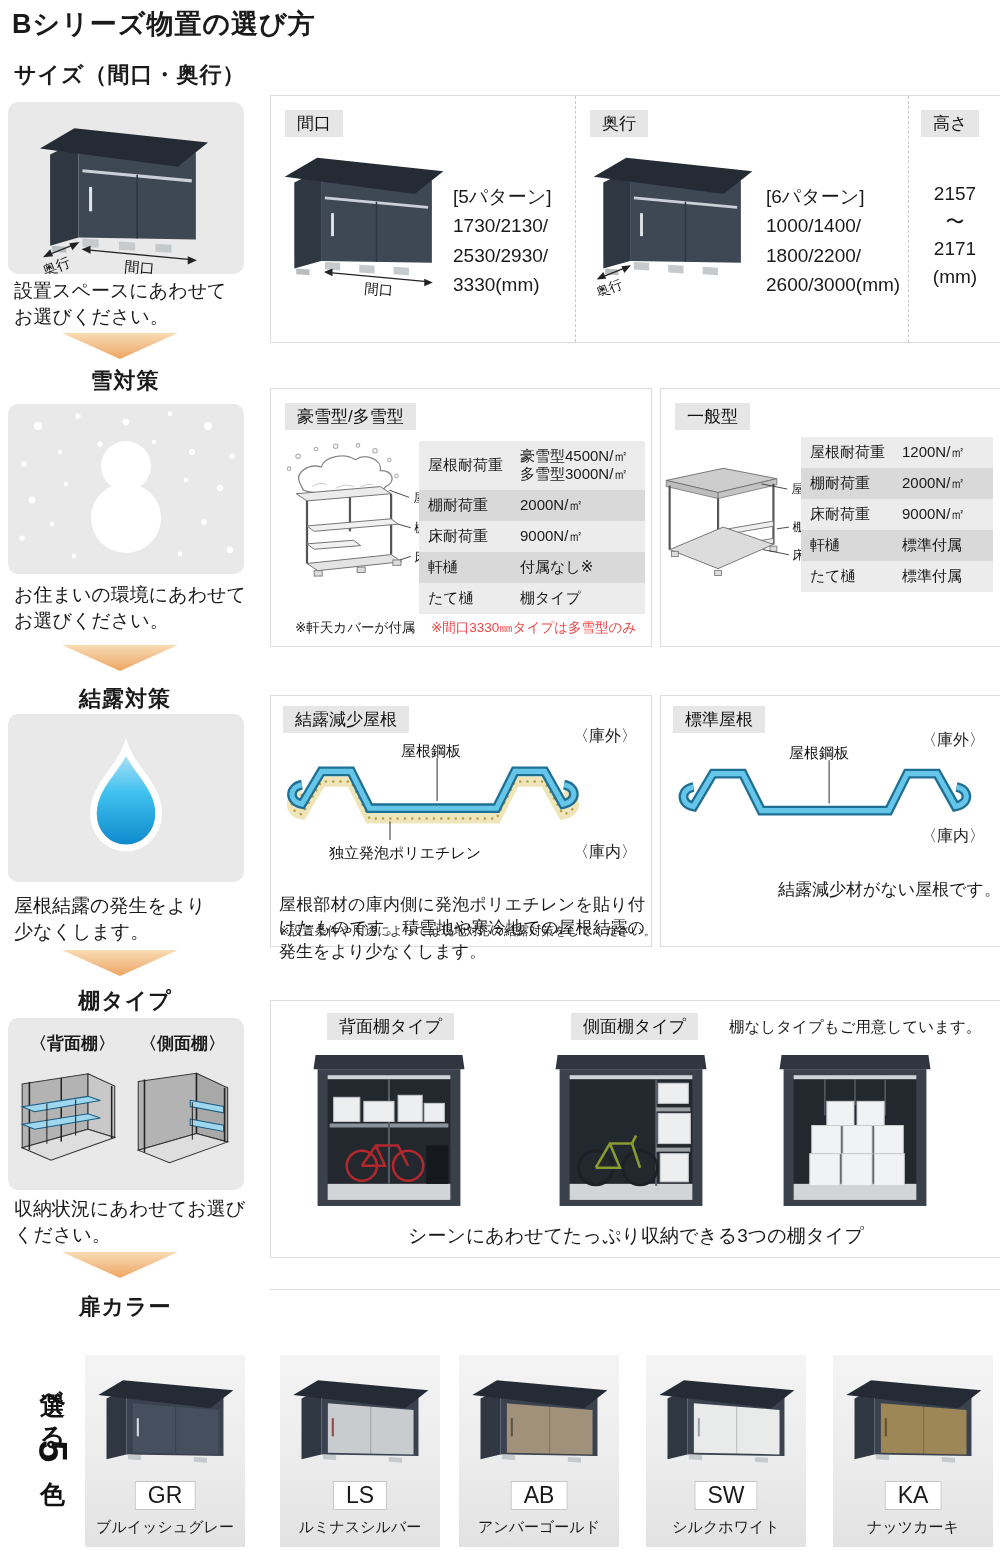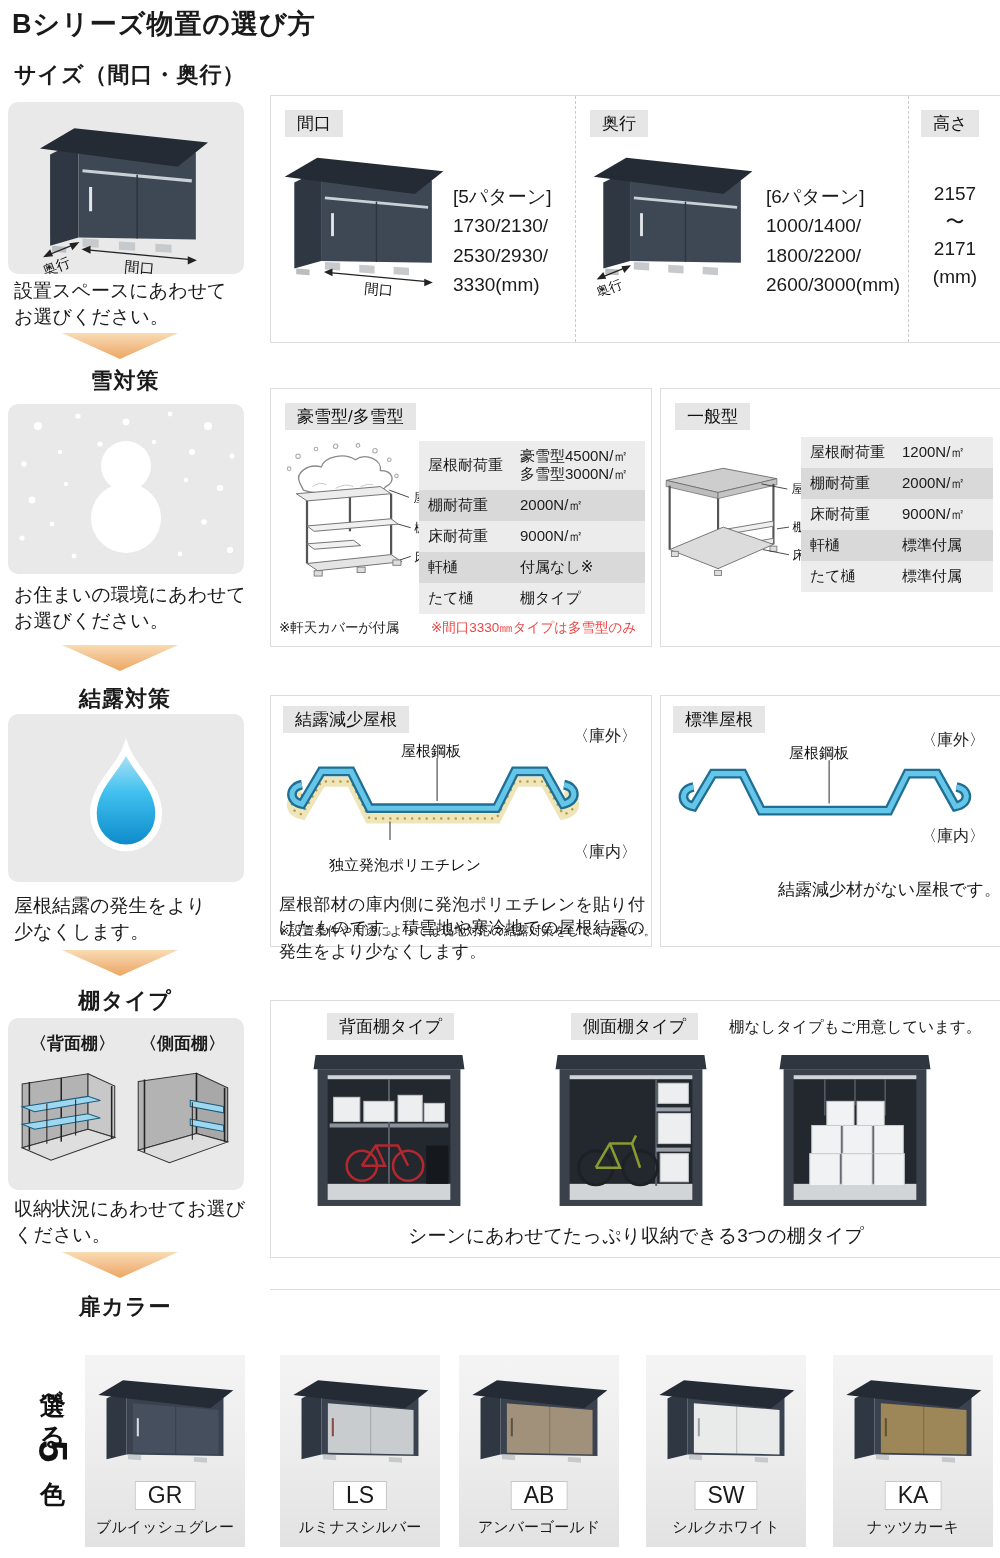--- a/index.html
+++ b/index.html
@@ -258,21 +258,21 @@
     </div>
     <div class="srow">
       <div class="slabel">軒樋</div>
       <div class="sval">付属なし※</div>
     </div>
     <div class="srow">
       <div class="slabel">たて樋</div>
       <div class="sval">棚タイプ</div>
     </div>
   </div>
-  <div class="abs note-sm" style="left:8px;top:230px;">※軒天カバーが付属</div>
+  <div class="abs note-sm" style="left:24px;top:230px;">※軒天カバーが付属</div>
   <div class="abs note-red" style="left:160px;top:230px;">※間口3330㎜タイプは多雪型のみ</div>
 </div>
 
 <div class="abs rblock" style="left:660px;top:388px;width:340px;height:257px;">
   <div class="abs tag" style="left:14px;top:14px;">一般型</div>
   <svg class="abs" style="left:0px;top:56px;" width="160" height="140" viewBox="0 0 185 160">
     <polygon points="6,40 72,26 134,38 66,54" fill="#cdcdcd" stroke="#666"></polygon>
     <polygon points="6,40 66,54 66,61 6,47" fill="#bdbdbd" stroke="#666" stroke-width="0.8"></polygon>
     <polygon points="66,54 134,38 134,45 66,61" fill="#c4c4c4" stroke="#666" stroke-width="0.8"></polygon>
     <g stroke="#555" stroke-width="2.5">
@@ -350,21 +350,21 @@
     <g transform="translate(0,10)">
       <path d="M18,28 C6,30 4,44 18,47 L37,15 L66,15 L84,51 L208,51 L226,15 L255,15 L273,47 C288,44 286,30 274,28" fill="none" stroke="#efe5ba" stroke-width="10"></path>
       <path d="M18,28 C6,30 4,44 18,47 L37,15 L66,15 L84,51 L208,51 L226,15 L255,15 L273,47 C288,44 286,30 274,28" fill="none" stroke="#b99c3f" stroke-width="2.4" stroke-dasharray="0.1 7" stroke-linecap="round"></path>
     </g>
     <path d="M18,28 C6,30 4,44 18,47 L37,15 L66,15 L84,51 L208,51 L226,15 L255,15 L273,47 C288,44 286,30 274,28" fill="none" stroke="#1f6f92" stroke-width="9.5"></path>
     <path d="M18,28 C6,30 4,44 18,47 L37,15 L66,15 L84,51 L208,51 L226,15 L255,15 L273,47 C288,44 286,30 274,28" fill="none" stroke="#66c6e9" stroke-width="5"></path>
     <line x1="150" y1="2" x2="150" y2="44" stroke="#333" stroke-width="1"></line>
     <line x1="104" y1="64" x2="104" y2="82" stroke="#333" stroke-width="1"></line>
   </svg>
   <div class="abs ptr-label" style="left:130px;top:46px;">屋根鋼板</div>
-  <div class="abs ptr-label" style="left:58px;top:160px;">独立発泡ポリエチレン</div>
+  <div class="abs ptr-label" style="left:58px;top:148px;">独立発泡ポリエチレン</div>
   <div class="abs io-label" style="right:14px;top:146px;">〈庫内〉</div>
   <div class="abs cond-para" style="left:8px;top:172px;width:366px;margin-top:25px;">屋根部材の庫内側に発泡ポリエチレンを貼り付けたものです。積雪地や寒冷地での屋根結露の発生をより少なくします。</div>
   <div class="abs cond-note" style="left:8px;top:227px;">※設置条件や用途によっては現地対応の結露対策をしてください。</div>
 </div>
 
 <div class="abs rblock" style="left:660px;top:695px;width:340px;height:250px;">
   <div class="abs tag" style="left:12px;top:10px;">標準屋根</div>
   <div class="abs io-label" style="right:16px;top:34px;">〈庫外〉</div>
   <svg class="abs" style="left:14px;top:62px;" width="300" height="62" viewBox="0 0 292 60">
     <path d="M18,28 C6,30 4,44 18,47 L37,15 L66,15 L84,51 L208,51 L226,15 L255,15 L273,47 C288,44 286,30 274,28" fill="none" stroke="#1f6f92" stroke-width="9.5"></path>

